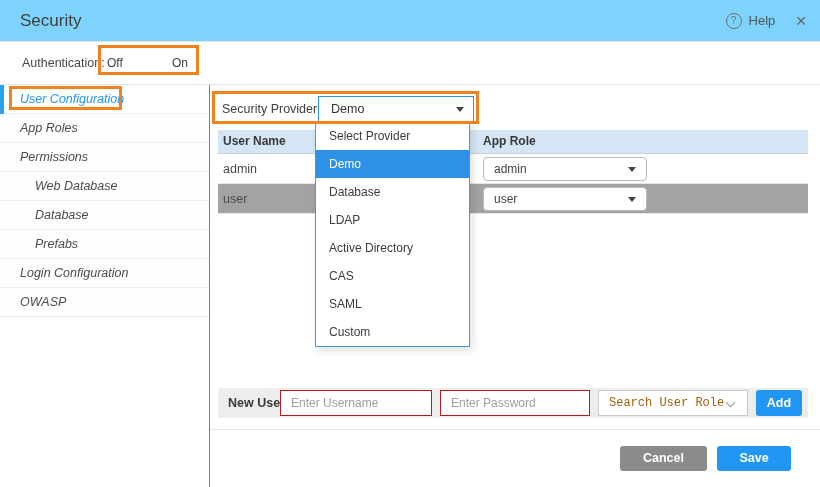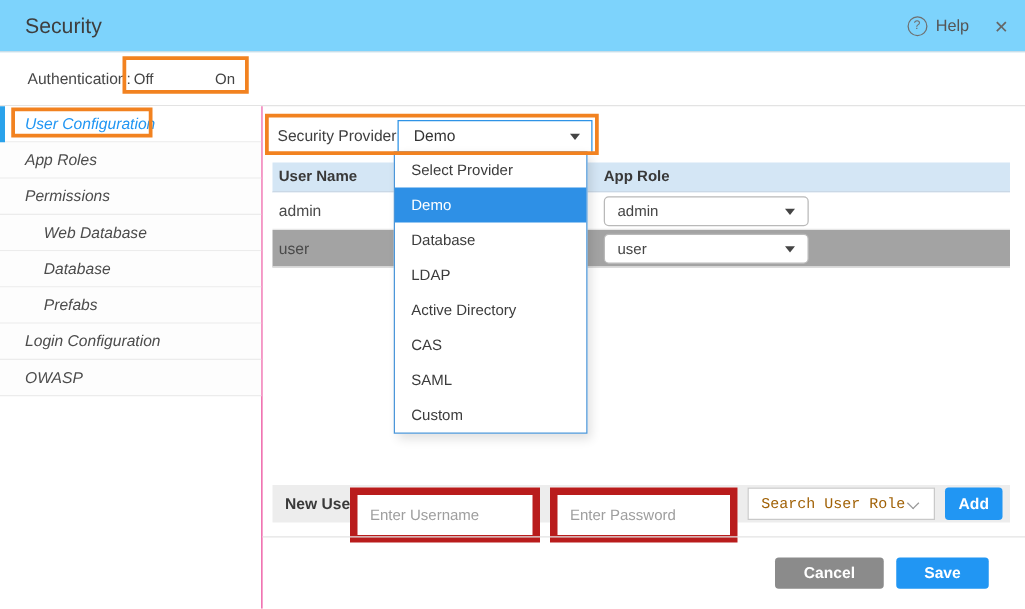--- a/index.html
+++ b/index.html
@@ -57,21 +57,21 @@
   .role-select .caret-down { right:10px; top:9px; }
 
   
   .dropdown { position:absolute; left:315px; top:121px; width:155px; background:#fff; border:1px solid #4b96d9; box-shadow:3px 4px 8px rgba(0,0,0,.12); z-index:35; }
   .opt { height:28px; line-height:28px; padding-left:13px; font-size:12px; color:#3c3c3c; cursor:pointer; }
   .opt.selected { background:#2e90e6; color:#fff; }
 
   
   .newuser-bar { position:absolute; left:218px; top:388px; width:590px; height:30px; background:#ededed; }
   .nu-label { position:absolute; left:10px; top:0; line-height:30px; font-size:12.5px; font-weight:700; color:#3a3a3a; }
-  .nu-input { position:absolute; top:2px; height:44px; border:6px solid #b91c1c; background:#fff; padding-left:10px; font-size:12px; color:#333; font-family:inherit; }
+  .nu-input { position:absolute; top:2px; height:26px; border:1px solid #b91c1c; background:#fff; padding-left:10px; font-size:12px; color:#333; font-family:inherit; }
   .nu-input::placeholder { color:#9e9e9e; }
   .nu-user { left:62px; width:152px; }
   .nu-pass { left:222px; width:150px; }
   .nu-role { position:absolute; left:380px; top:2px; width:150px; height:26px; border:1px solid #c9c9c9; background:#fff; cursor:pointer; }
   .nu-role .sel-text { position:absolute; left:10px; top:0; line-height:24px; font-size:12px; color:#a16207;font-family:Liberation Mono, monospace; }
   .chevron { position:absolute; right:13px; top:8px; width:7px; height:7px; border-right:1.5px solid #999; border-bottom:1.5px solid #999; transform:rotate(45deg); }
   .nu-add { position:absolute; left:538px; top:2px; width:46px; height:26px; background:#2196f3; color:#fff; border:none; border-radius:3px; font-size:12.5px; font-weight:600; text-align:center; line-height:26px; cursor:pointer; font-family:inherit; }
 
   
   .footer-divider { position:absolute; left:210px; top:429px; width:610px; height:1px; background:#e4e4e4; }

